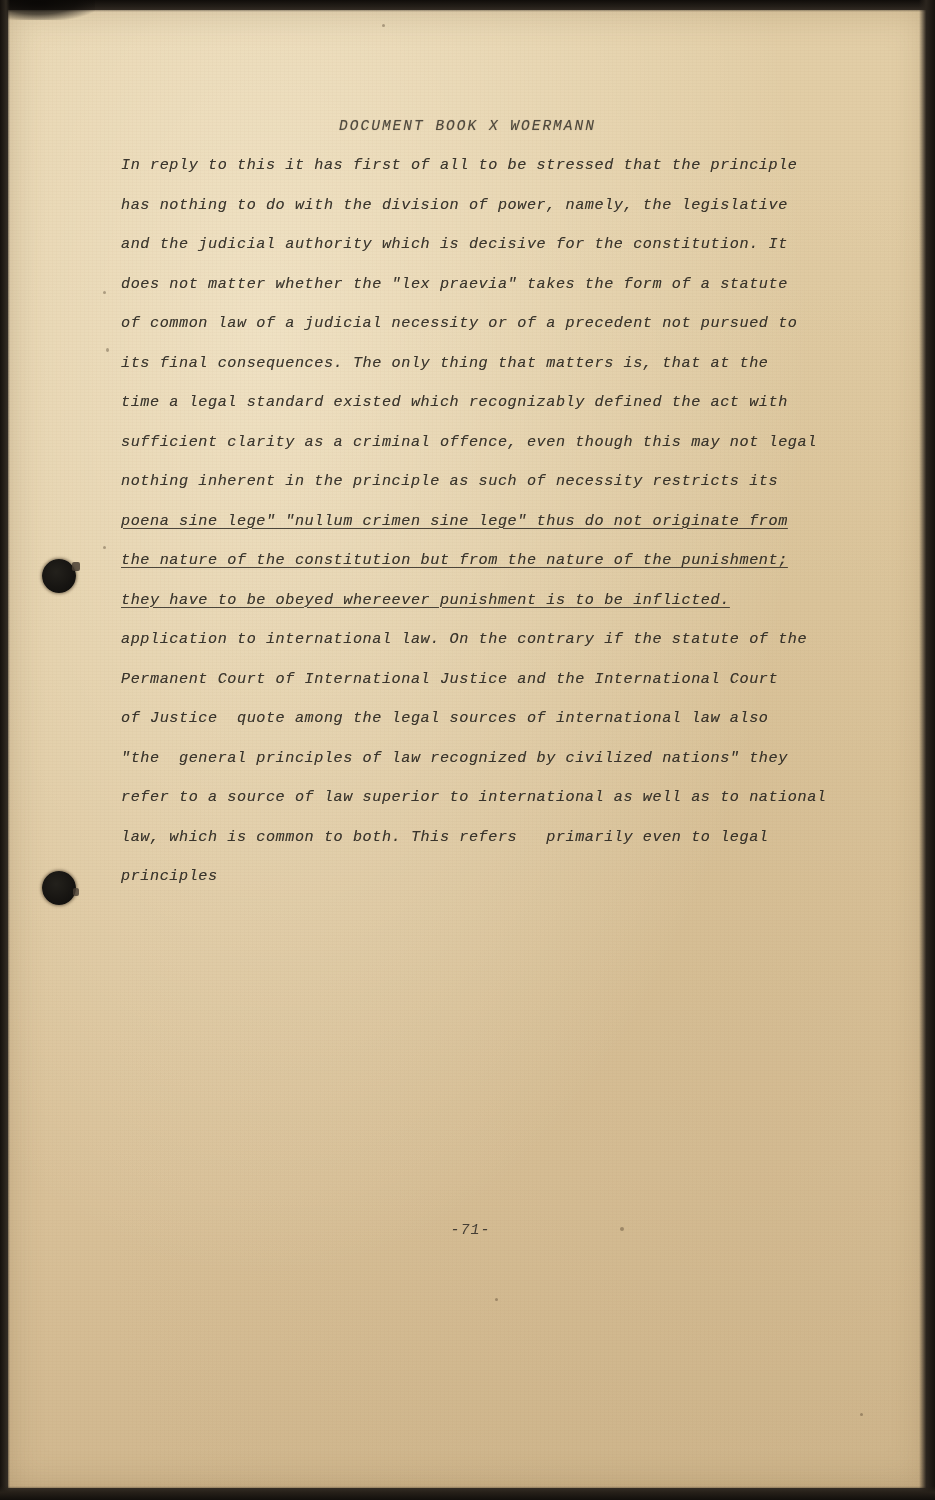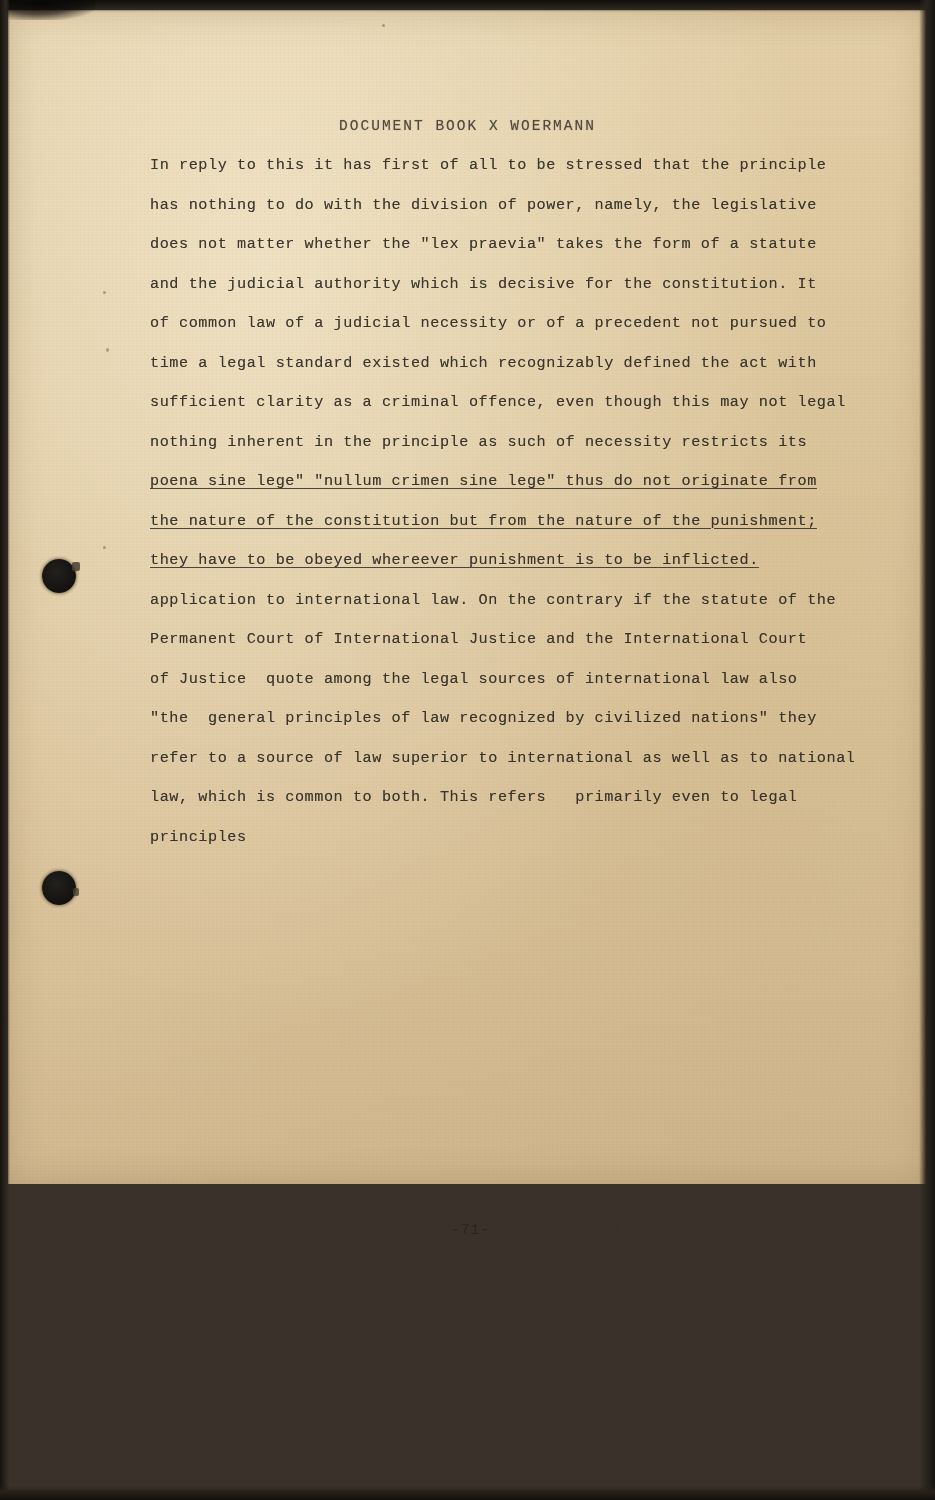--- a/index.html
+++ b/index.html
@@ -16,26 +16,27 @@
     background: #3a322a;
     font-family: "Liberation Mono", "DejaVu Sans Mono", monospace;
   }
 
   
   .paper {
     position: absolute;
     left: 8px;
     top: 10px;
     width: 919px;
-    height: 1174px;
+    height: 1478px;
     background:
       radial-gradient(ellipse at 28% 22%, rgba(255,248,228,0.50) 0%, rgba(255,248,228,0) 58%),
       radial-gradient(ellipse at 82% 78%, rgba(198,172,128,0.30) 0%, rgba(198,172,128,0) 62%),
       linear-gradient(176deg, #e3cfa8 0%, #ddc79e 42%, #d8c098 78%, #cfb68d 100%);
     box-shadow: inset 0 0 34px rgba(120,94,58,0.28);
+    font-style: italic;
   }
 
   
   .grain {
     position: absolute;
     inset: 0;
     pointer-events: none;
     opacity: 0.5;
     background-image:
       repeating-linear-gradient(0deg, rgba(150,120,80,0.055) 0px, rgba(150,120,80,0.055) 1px, rgba(0,0,0,0) 1px, rgba(0,0,0,0) 3px),
@@ -112,21 +113,21 @@
     text-align: center;
     font-size: 14.5px;
     letter-spacing: 2.0px;
     color: #2a2620;
     opacity: 0.80;
     text-shadow: 0 0 1px rgba(40,36,28,0.5);
   }
 
   .body-block {
     position: absolute;
-    left: 142px;
+    left: 113px;
     top: 146px;
     width: 725px;
   }
 
   .line {
     height: 39.5px;
     font-size: 15.2px;
     letter-spacing: 0.55px;
     color: #23201b;
     white-space: pre;
@@ -173,23 +174,24 @@
     <div class="grain"></div>
 
     <div class="sheet-text">
 
       <div class="header">DOCUMENT BOOK X WOERMANN</div>
 
       <div class="body-block">
 
         <div class="line">In reply to this it has first of all to be stressed that the principle</div>
         <div class="line">has nothing to do with the division of power, namely, the legislative</div>
+        <div class="line">and the judicial authority which is decisive for the constitution. It</div>
         <div class="line">does not matter whether the "lex praevia" takes the form of a statute</div>
-        <div class="line">and the judicial authority which is decisive for the constitution. It</div>
         <div class="line">of common law of a judicial necessity or of a precedent not pursued to</div>
+        <div class="line">its final consequences. The only thing that matters is, that at the</div>
         <div class="line">time a legal standard existed which recognizably defined the act with</div>
         <div class="line">sufficient clarity as a criminal offence, even though this may not legal</div>
         <div class="line">nothing inherent in the principle as such of necessity restricts its</div>
         <div class="line ul">poena sine lege" "nullum crimen sine lege" thus do not originate from</div>
         <div class="line ul">the nature of the constitution but from the nature of the punishment;</div>
         <div class="line ul">they have to be obeyed whereever punishment is to be inflicted.</div>
 
         <div class="line">application to international law. On the contrary if the statute of the</div>
         <div class="line">Permanent Court of International Justice and the International Court</div>
         <div class="line">of Justice  quote among the legal sources of international law also</div>

